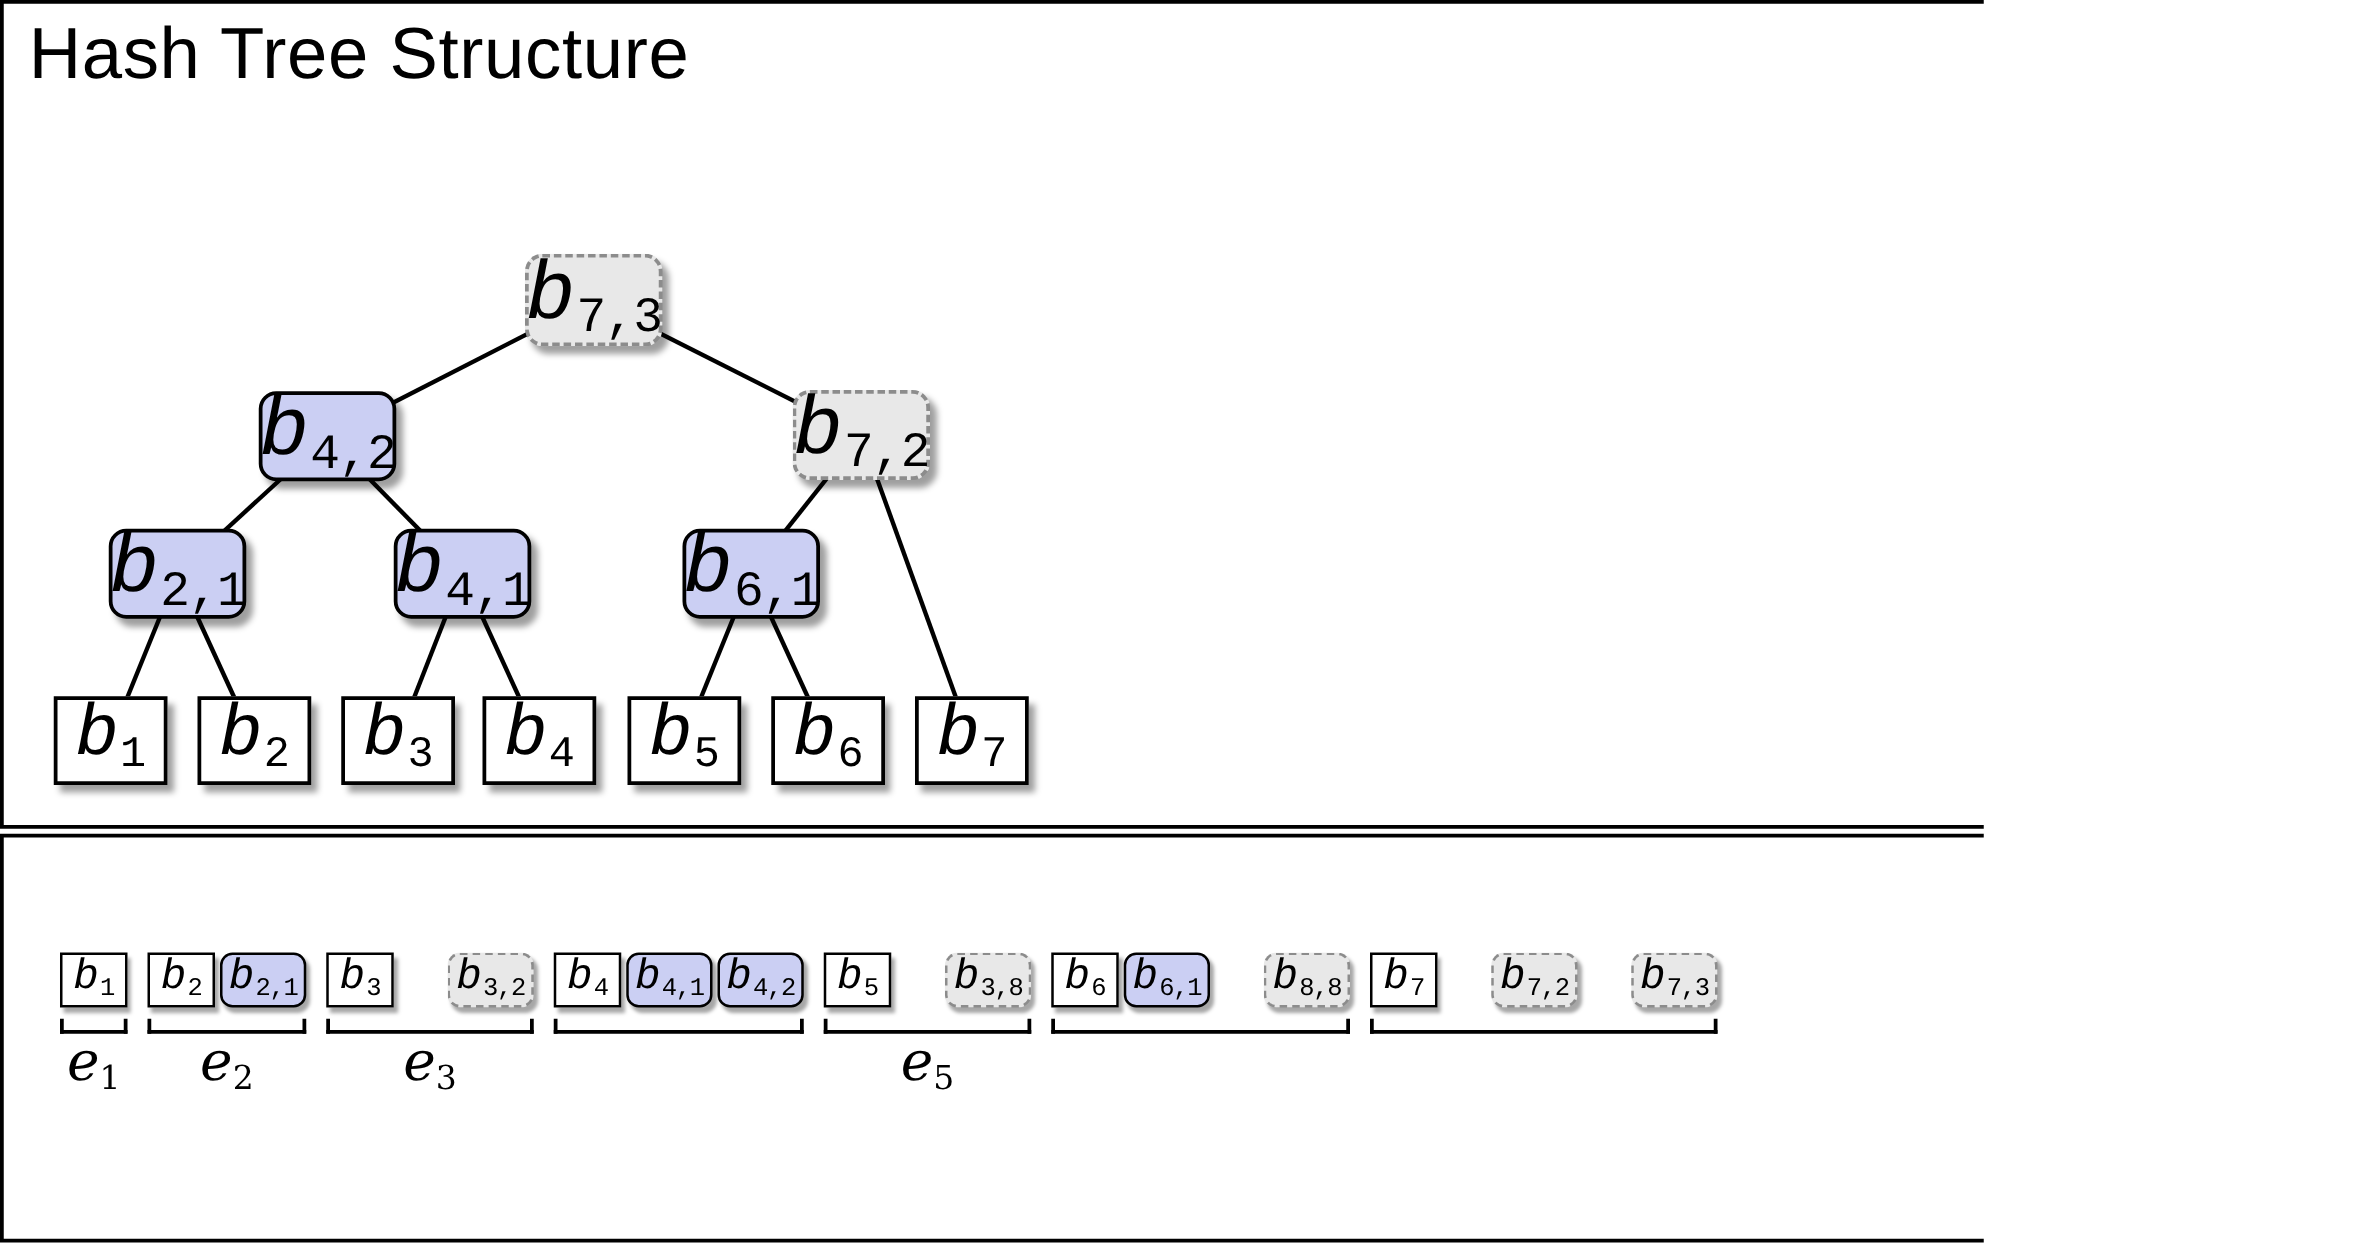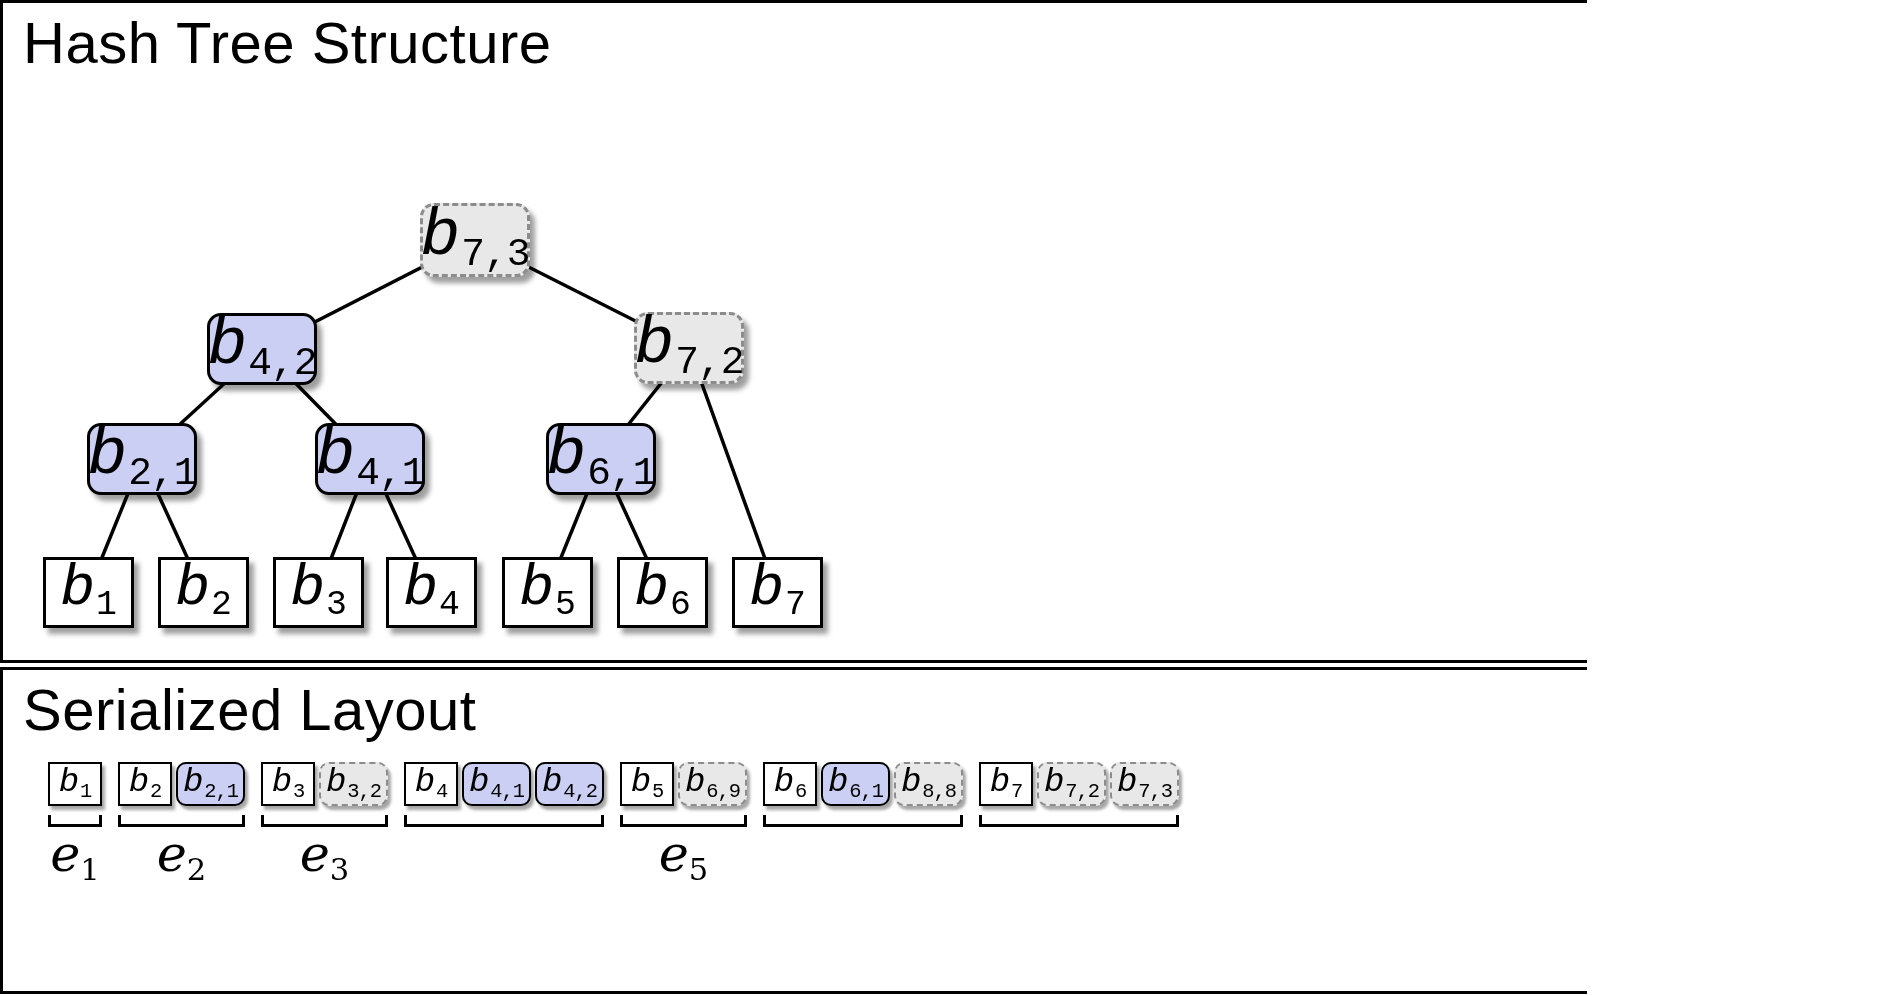--- a/index.html
+++ b/index.html
@@ -61,29 +61,30 @@
     background:#fff; border:2.5px solid #000; border-radius:0;
     box-shadow:3px 4px 3px rgba(0,0,0,0.35);
   }
   .sbox.internal {
     background:var(--blue); border:2.5px solid #000; border-radius:10px;
     box-shadow:3px 4px 3px rgba(0,0,0,0.35);
   }
   .sbox.summary {
     background:var(--gray); border:2.5px dashed var(--grayborder); border-radius:10px;
     box-shadow:3px 4px 3px rgba(0,0,0,0.35);
+    margin-left:39px;
   }
   .sbracket {
     height:12px; margin-top:9px;
     border-left:3px solid #000; border-right:3px solid #000; border-bottom:3px solid #000;
     box-sizing:border-box;
   }
   .slabel {
     text-align:center; margin-top:1px;
-    font-family:"DejaVu Serif", serif; font-size:51px; line-height:1; color:#000;
+    font-family:"DejaVu Serif", serif; font-size:44px; line-height:1; color:#000;
   }
   .slabel .base { font-style:italic; }
   .slabel .sub  { font-size:60%; font-style:normal; vertical-align:-0.28em; }
 </style>
 </head>
 <body>
 
 <div class="page">
 
   <section class="panel panel-top">
@@ -139,21 +140,20 @@
         <div class="node leaf" style="left: 613.5px; top: 553.5px; width: 91px; height: 71px;">
           <span class="math"><span class="base">b</span><span class="sub">6</span></span>
         </div>
         <div class="node leaf" style="left: 728.5px; top: 553.5px; width: 91px; height: 71px;">
           <span class="math"><span class="base">b</span><span class="sub">7</span></span>
         </div>
       </div>
   </section>
 
   <section class="panel panel-bottom">
-    <h1 class="title">Serialized Layout</h1>
     <div id="serialized-row">
         <div class="sgroup">
           <div class="sboxes">
             <div class="sbox leaf narrow">
               <span class="math"><span class="base">b</span><span class="sub">1</span></span>
             </div>
           </div>
           <div class="sbracket"></div>
           <div class="slabel"><span class="base">e</span><span class="sub">1</span></div>
         </div>
@@ -194,21 +194,21 @@
             </div>
           </div>
           <div class="sbracket"></div>
         </div>
         <div class="sgroup">
           <div class="sboxes">
             <div class="sbox leaf narrow">
               <span class="math"><span class="base">b</span><span class="sub">5</span></span>
             </div>
             <div class="sbox summary wide">
-              <span class="math"><span class="base">b</span><span class="sub">6,9</span></span>
+              <span class="math"><span class="base">b</span><span class="sub">3,8</span></span>
             </div>
           </div>
           <div class="sbracket"></div>
           <div class="slabel"><span class="base">e</span><span class="sub">5</span></div>
         </div>
         <div class="sgroup">
           <div class="sboxes">
             <div class="sbox leaf narrow">
               <span class="math"><span class="base">b</span><span class="sub">6</span></span>
             </div>

